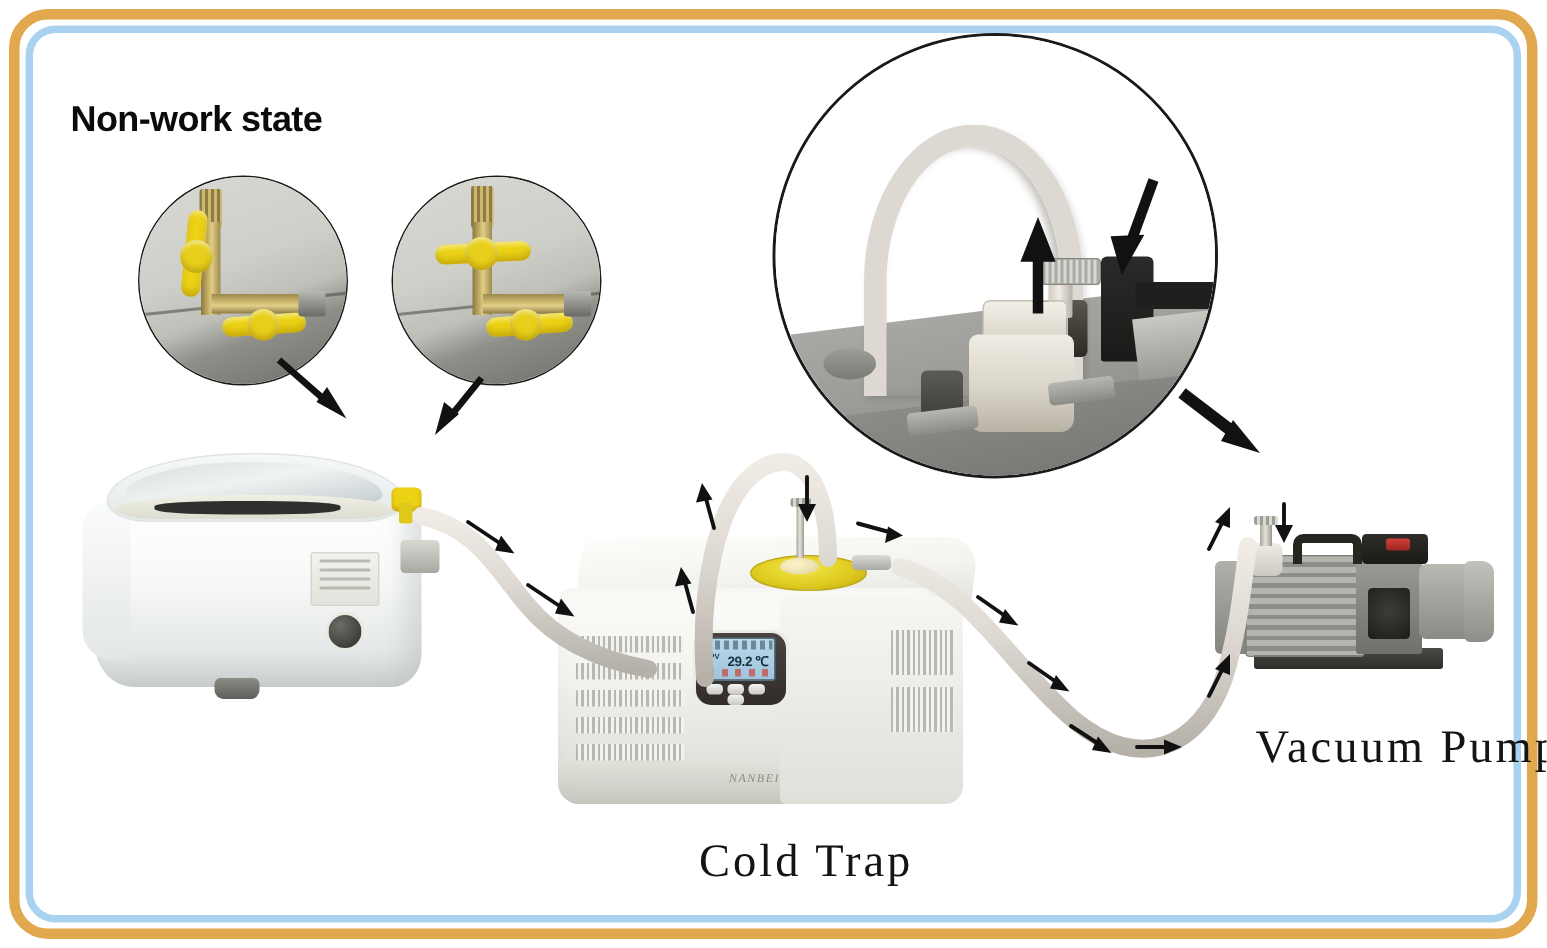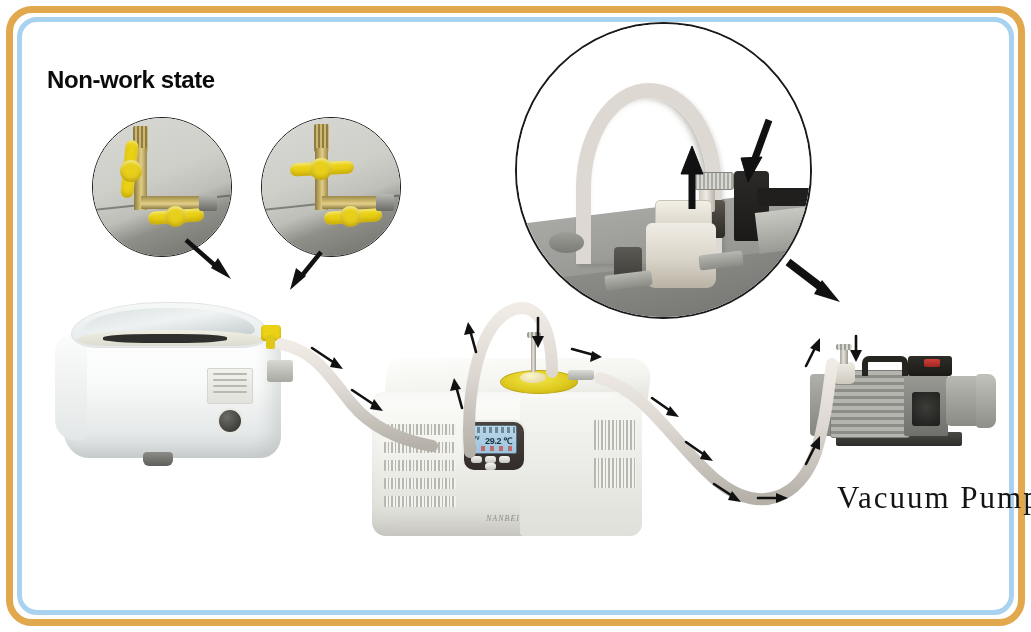--- a/index.html
+++ b/index.html
@@ -583,15 +583,16 @@
         <path d="M290 290 L296 268 L306 276 Z" stroke="none"></path>
       </g>
 
       <g>
         <path d="M788 262 L822 288" stroke-width="8" stroke-linecap="butt" fill="none"></path>
         <path d="M840 302 L814 294 L822 280 Z" stroke="none"></path>
       </g>
     </g>
   </svg>
 
+  <div class="devlabel" id="lbl-coldtrap">Cold Trap</div>
   <div class="devlabel" id="lbl-vacpump">Vacuum Pump</div>
 
 </div>
 
 </body></html>

